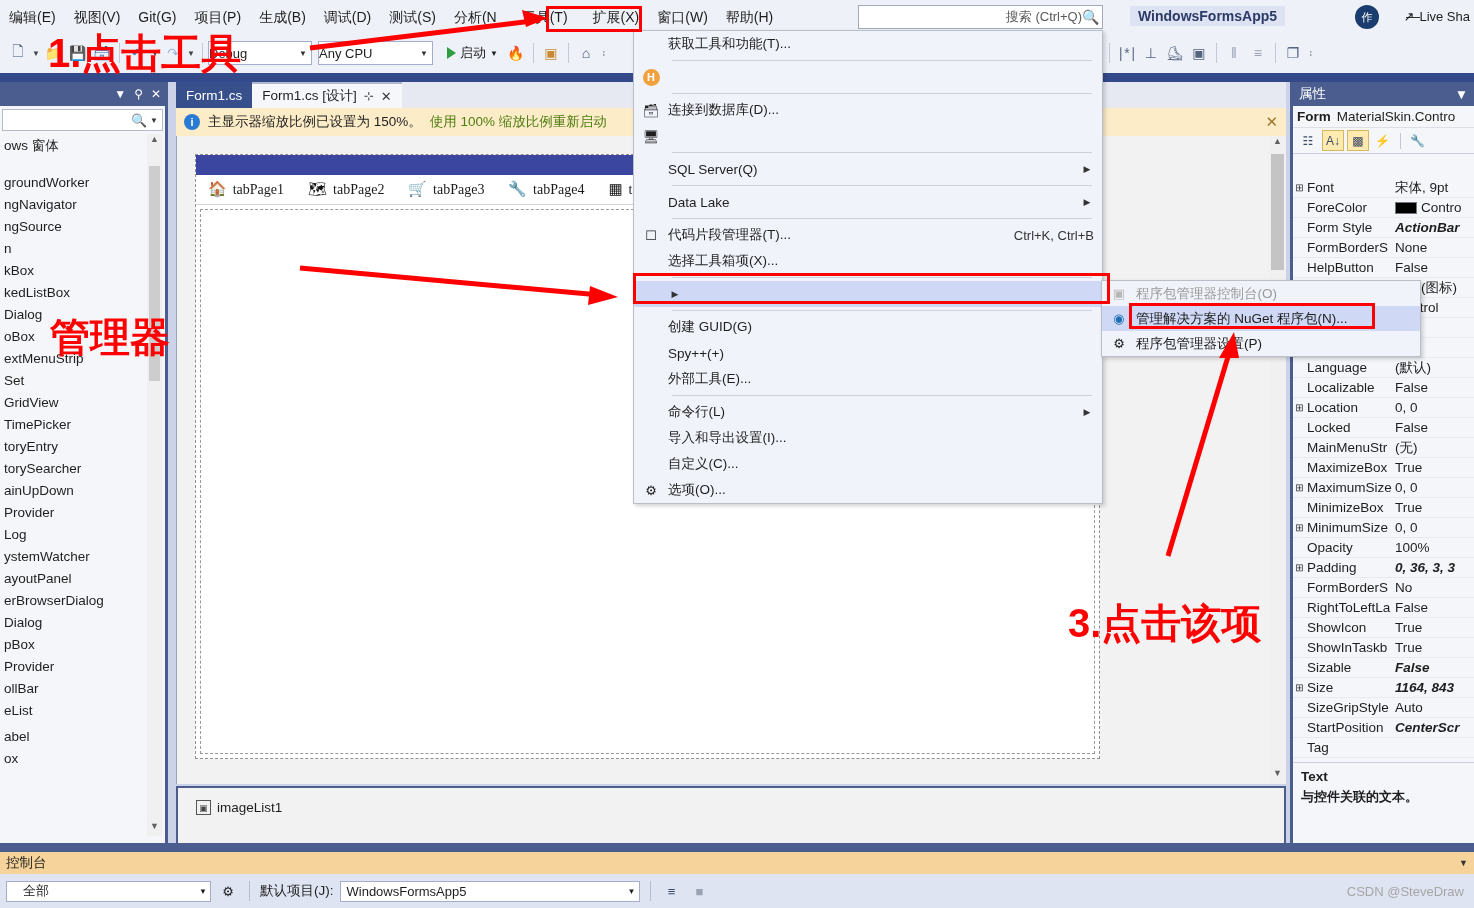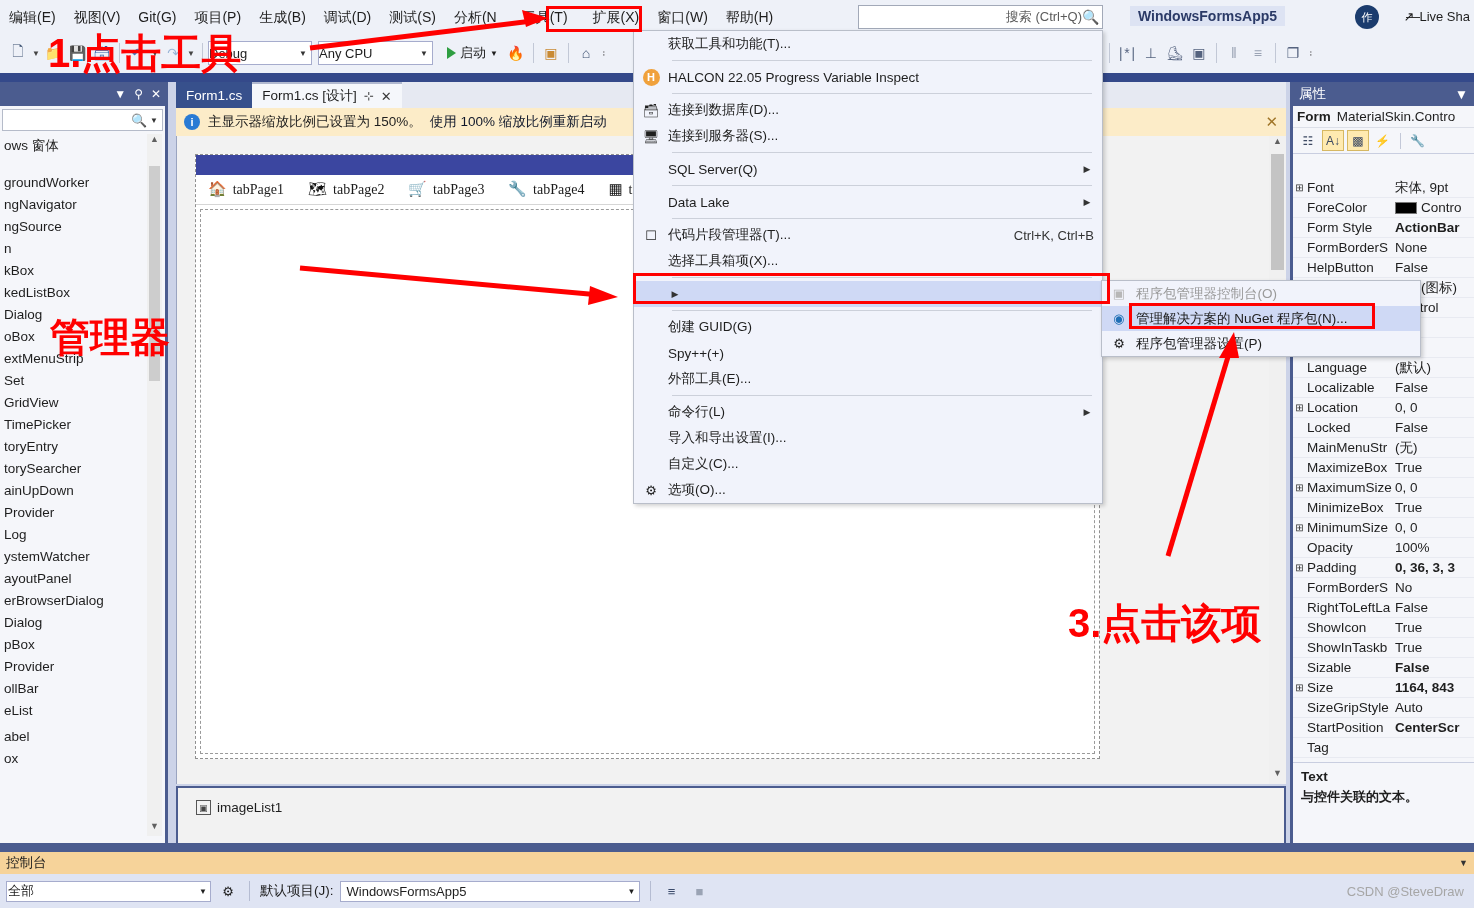--- a/index.html
+++ b/index.html
@@ -121,21 +121,21 @@
   .infobar {
     position: absolute; left: 176px; top: 108px; width: 1110px; height: 28px;
     background: #fcecc8; display: flex; align-items: center; padding: 0 8px;
     font-size: 13.5px; gap: 8px;
   }
   .infobar .i-circle {
     width: 16px; height: 16px; border-radius: 50%; background: #2a7bd4;
     color: #fff; font-size: 11px; font-weight: bold;
     display: flex; align-items: center; justify-content: center;
   }
-  .infobar .i-link { color: #0f172a; }
+  .infobar .i-link { color: #4d7c0f; }
   .infobar .i-close { margin-left: auto; color: #a07528; font-size: 15px; }
 
   
   .designer {
     position: absolute; left: 176px; top: 136px; width: 1110px; height: 648px;
     background: #f2f2f2; border-left: 1px solid #9aa4c0;
   }
   .form-canvas {
     position: absolute; left: 18px; top: 18px; width: 905px; height: 605px;
     background: #fff; border: 1px dashed #8f8f8f;
@@ -188,21 +188,21 @@
                    padding: 0 4px; border-bottom: 1px solid #c9cee0; }
   .pt-btn { width: 22px; height: 21px; display: flex; align-items: center;
             justify-content: center; font-size: 12px; color: #3e4a63; }
   .pt-btn.sel { background: #ffeab0; border: 1px solid #d6b863; }
   .pt-sep { width: 1px; height: 16px; background: #c3c8d8; margin: 0 3px; }
   .prow { display: flex; height: 20px; align-items: center; font-size: 13.5px;
           border-bottom: 1px solid #e8eaf1; }
   .prow .exp { width: 13px; text-align: center; font-size: 10px; color: #333; }
   .prow .pname { width: 86px; overflow: hidden; white-space: nowrap; padding-left: 1px; }
   .prow .pval { flex: 1; overflow: hidden; white-space: nowrap; padding-left: 3px; }
-  .prow .pval.bold { font-weight: bold; }
+  .prow .pval.bold { font-weight: bold; font-style: italic; }
   .swatch { display: inline-block; width: 22px; height: 12px; vertical-align: -2px;
             margin-right: 4px; border: 1px solid #777; }
   .props-desc { position: absolute; left: 0; right: 0; bottom: 0; height: 90px;
                 background: #f5f6fa; border-top: 1px solid #c9cee0; padding: 6px 8px; }
   .props-desc .pd-t { font-weight: bold; font-size: 13.5px; }
   .props-desc .pd-b { font-size: 13px; margin-top: 4px; font-weight: bold; }
 
   
   .menu-pop {
     position: absolute; left: 633px; top: 30px; width: 470px;
@@ -238,21 +238,21 @@
     background: #f6d39a; display: flex; align-items: center; padding: 0 6px;
     font-size: 13.5px;
   }
   .console-title .ct-caret { margin-left: auto; font-size: 9px; color: #333; }
   .console-bar {
     position: absolute; left: 0; top: 874px; width: 1474px; height: 34px;
     background: #dfe4f3; display: flex; align-items: center; padding: 0 6px; gap: 6px;
   }
   .console-bar .cb-combo {
     width: 205px; height: 21px; background: #fff; border: 1px solid #a6accd;
-    display: flex; align-items: center; padding: 0 3px 0 1px; font-size: 13px;
+    display: flex; align-items: center; padding: 0 3px 0 16px; font-size: 13px;
   }
   .console-bar .cb-combo .v { flex: 1; }
   .console-bar .cb-combo .c { font-size: 8px; }
   .console-bar .cb-ico { width: 22px; height: 21px; display: flex;
                          align-items: center; justify-content: center; font-size: 13px; }
   .console-bar .cb-lbl { font-size: 13.5px; text-align: right; }
   .console-bar .cb-proj {
     width: 300px; height: 21px; background: #fff; border: 1px solid #a6accd;
     display: flex; align-items: center; padding: 0 3px 0 6px; font-size: 13px;
   }
@@ -668,30 +668,28 @@
   <div class="menu-pop">
     <div class="menu-row">
       <span class="m-ico"></span>
       <span class="m-lbl">获取工具和功能(T)...</span>
     </div>
     <div class="menu-sep"></div>
     <div class="menu-row">
       <span class="m-ico">
           <span class="halcon-ico">H</span>
         </span>
-      <span class="m-lbl">HALCON 22.05 Progress Variable Inspect</span>
     </div>
     <div class="menu-sep"></div>
     <div class="menu-row">
       <span class="m-ico">🗃</span>
       <span class="m-lbl">连接到数据库(D)...</span>
     </div>
     <div class="menu-row">
       <span class="m-ico">🖥</span>
-      <span class="m-lbl">连接到服务器(S)...</span>
     </div>
     <div class="menu-sep"></div>
     <div class="menu-row">
       <span class="m-ico"></span>
       <span class="m-lbl">SQL Server(Q)</span>
       <span class="m-arr">▶</span>
     </div>
     <div class="menu-sep"></div>
     <div class="menu-row">
       <span class="m-ico"></span>

